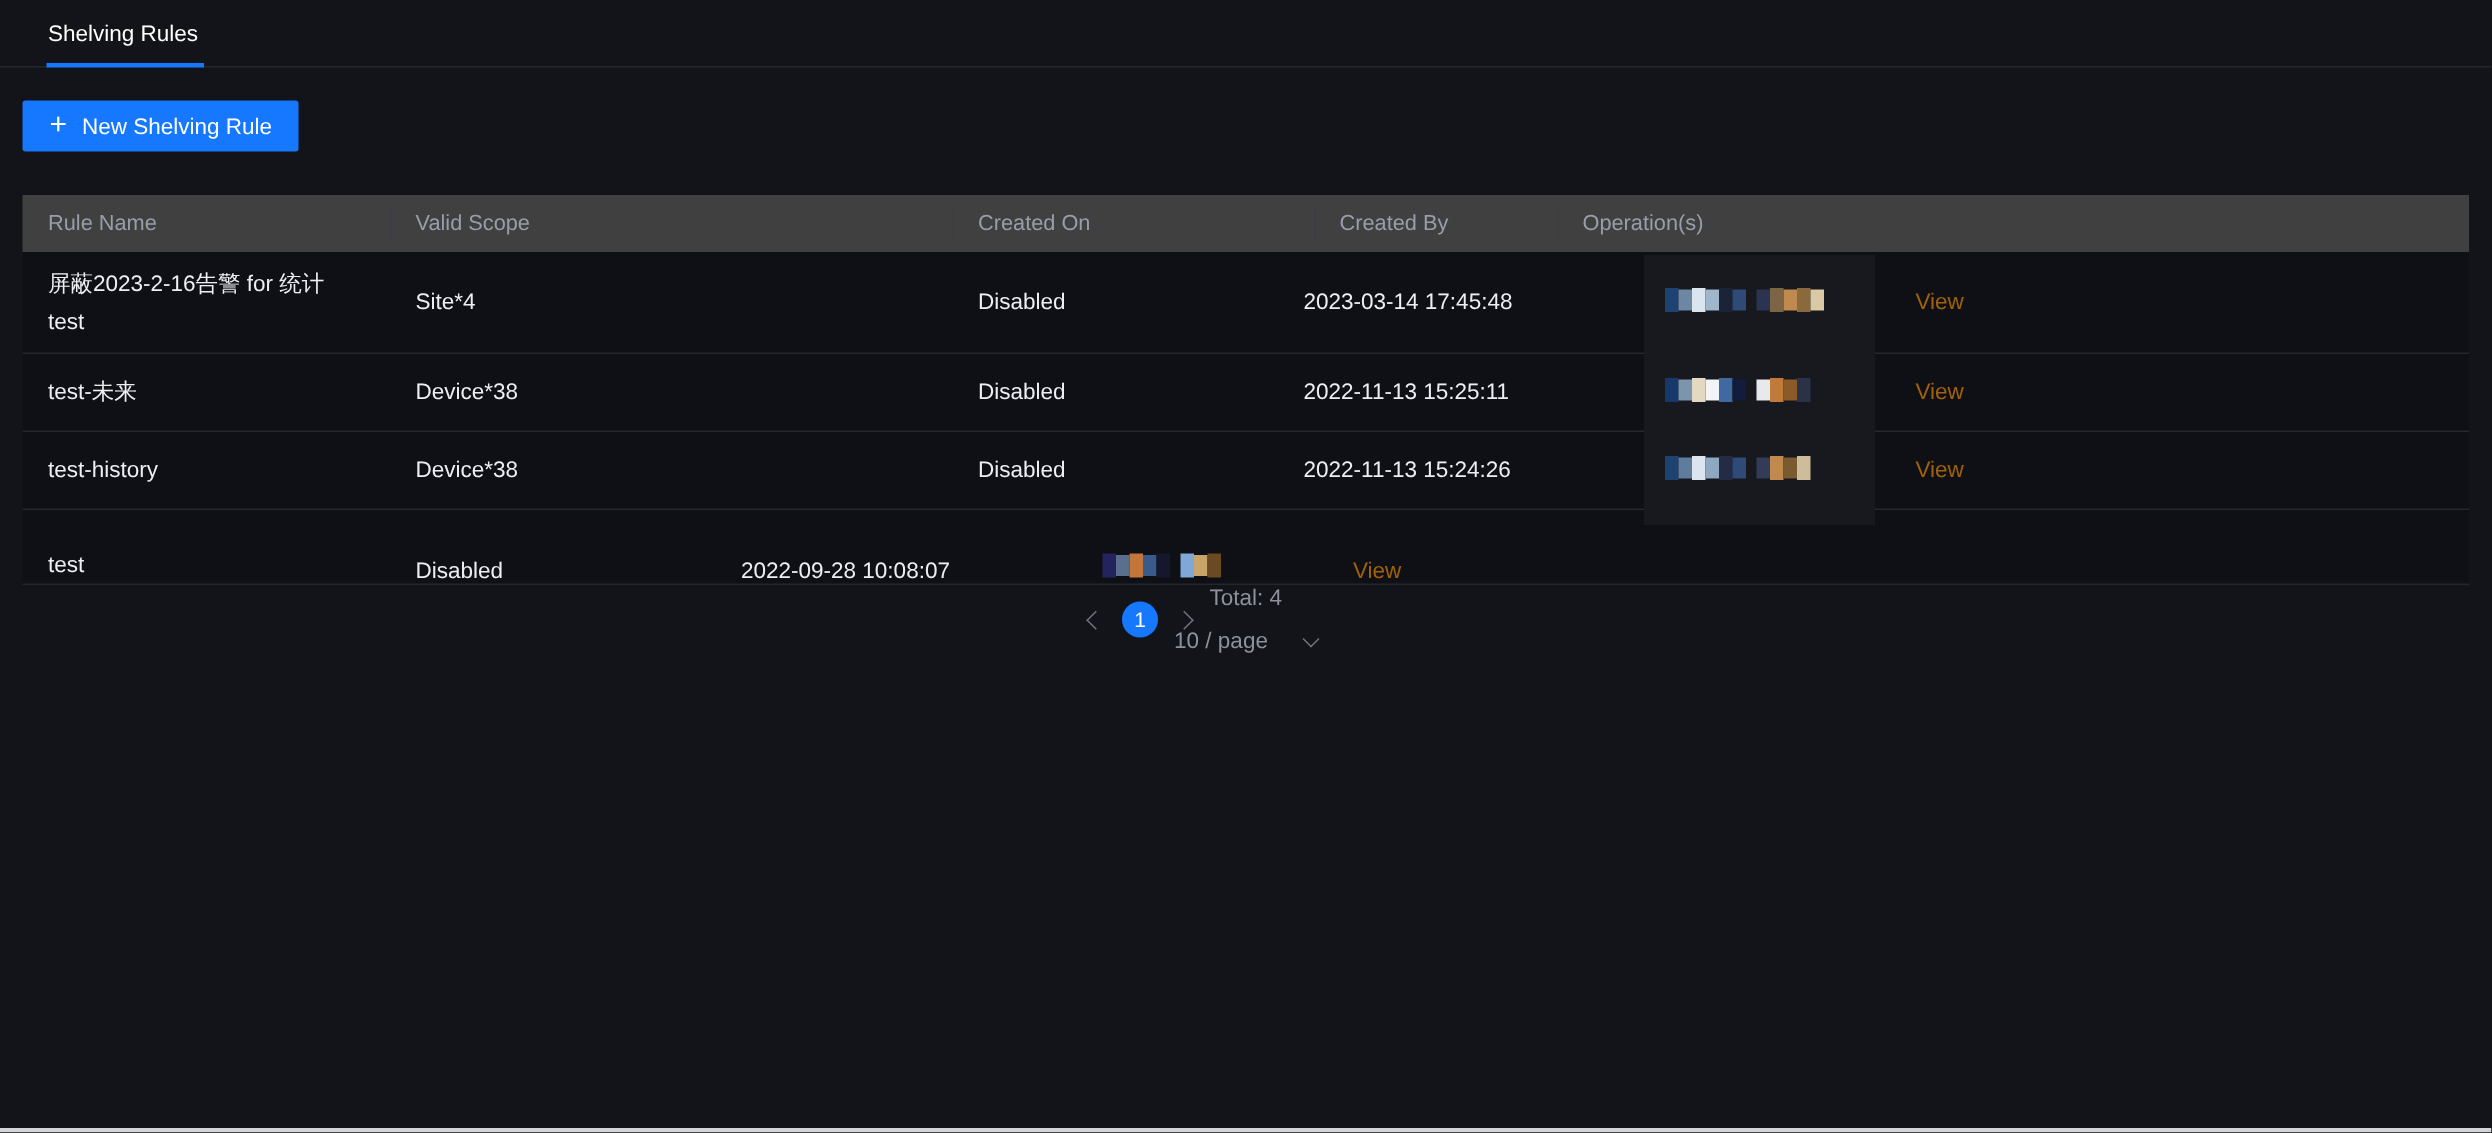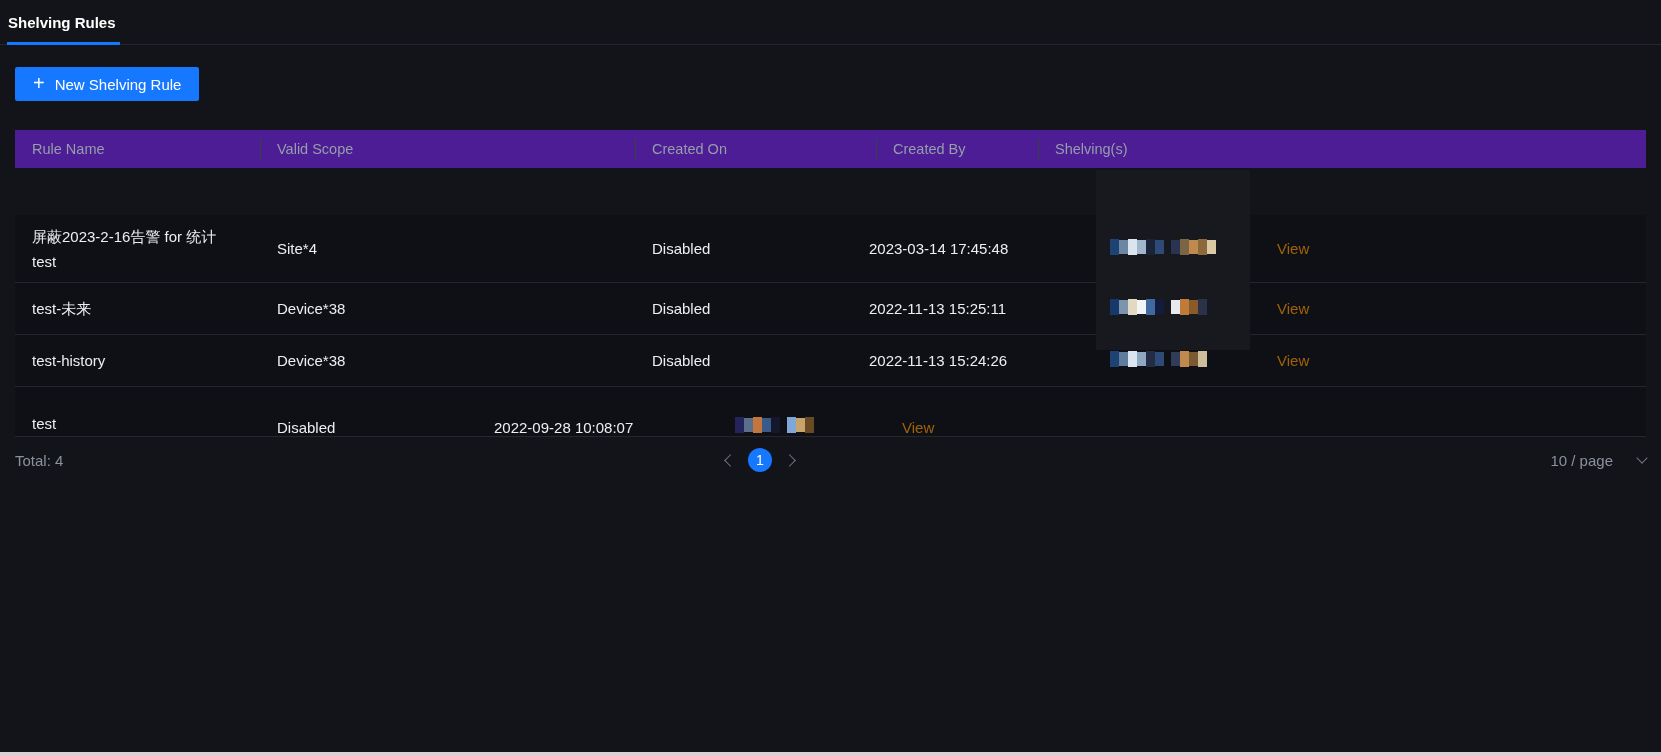--- a/index.html
+++ b/index.html
@@ -5,51 +5,51 @@
   * { box-sizing: border-box; margin: 0; padding: 0; }
   html,body { width: 1661px; height: 755px; }
   body {
     background: #131419;
     font-family: "Liberation Sans", sans-serif;
     overflow: hidden;
     position: relative;
     -webkit-font-smoothing: antialiased;
   }
   
-  .tabbar { display: flex; height: 45px; align-items: stretch; border-bottom: 1px solid #24272e; padding-left: 8px; font-weight: bold; }
+  .tabbar { display: flex; height: 45px; align-items: stretch; border-bottom: 1px solid #24272e; padding-left: 32px; }
   .tab { font-size: 15px; color: #8b919d; margin-right: 46px; display: flex; align-items: center; position: relative; cursor: pointer; }
   .tab.active { color: #ffffff; }
   .tab.active::after { content:""; position:absolute; left:-1px; right:-4px; bottom:-1px; height:3px; background:#1677ff; }
   
   .toolbar { margin: 22px 0 0 15px; }
   .btn-primary { display: inline-flex; align-items: center; background:#1677ff; color:#fff; font-size:15px;
     height:34px; padding:0 18px; border:none; border-radius:2px; cursor:pointer; font-family:inherit; }
   .btn-plus { font-size:20px; line-height:1; margin-right:10px; font-weight:400; position:relative; top:-1px; }
   
   .table { margin: 29px 15px 0 15px; position: relative; }
-  .thead { display:flex; height:38px; background:#4c1d95; align-items:flex-end; color:#979daa; font-size:14.5px; }
+  .thead { display:flex; height:38px; background:#404040; align-items:flex-end; color:#979daa; font-size:14.5px; }
   .th { position:relative; height:100%; display:flex; align-items:center; padding-left:17px; }
   .th + .th::before { content:""; position:absolute; left:0; top:8px; height:22px; width:1px; background:#3a3e49; }
   .w1{width:245px;} .w2{width:375px;} .w3{width:217px;} .w4{width:241px;} .w5{width:162px;} .w6{flex:1;}
   .th-filter { margin-left:auto; margin-right:14px; display:flex; align-items:center; cursor:pointer; }
   .tr { display:flex; align-items:center; border-bottom:1px solid #24272e; color:#eceef2; font-size:15px; background:#0f1015; }
-  .tr.h-tall { height:68px;margin-top:47px; } .tr.h-mid { height:52px; } .tr.h-last { height:50px;align-items:flex-end; }
+  .tr.h-tall { height:68px; } .tr.h-mid { height:52px; } .tr.h-last { height:50px;align-items:flex-end; }
   .td { padding-left:17px; }
   .td.w1 { padding-right:30px; line-height:25px; }
   .td.w6 { padding-left:22px; }
   .view-link { color:#a16207; cursor:pointer; text-decoration:none; }
   
   .redaction-panel { position:absolute; left:1081px; top:40px; width:154px; height:180px; background:#17191f; z-index:1; }
   .mosaic { position:relative; z-index:2; display:inline-flex; align-items:center; height:17px; }
   .mz { display:inline-block; width:9px; height:16px; }
   .mz:nth-child(even) { height:14px; }
   .mz.gap { background:transparent !important; width:7px; }
   
   .footer { position:relative; margin:0 15px; height:46px; display:flex; align-items:center; justify-content:space-between;
-    color:#8b919d; font-size:15px; }
+    color:#8b919d; font-size:15px;flex-direction:column; }
   .pager { position:absolute; left:711px; top:50%; transform:translateY(-50%); display:flex; align-items:center; gap:13px; }
   .chev { width:9px; height:9px; border-left:1.5px solid #6f7581; border-bottom:1.5px solid #6f7581; cursor:pointer; }
   .chev-left { transform:rotate(45deg); }
   .chev-right { transform:rotate(225deg); }
   .page-num { width:24px; height:24px; border-radius:50%; background:#1677ff; color:#fff; font-size:14px;
     display:flex; align-items:center; justify-content:center; cursor:pointer; }
   .page-size { display:flex; align-items:center; gap:25px; cursor:pointer; }
   .caret-down { width:8px; height:8px; border-right:1.5px solid #6f7581; border-bottom:1.5px solid #6f7581;
     transform:rotate(45deg); position:relative; top:-2px; }
   
@@ -80,21 +80,21 @@
     <div class="th w2">
         <span>Valid Scope</span>
       </div>
     <div class="th w4">
         <span>Created On</span>
       </div>
     <div class="th w5">
         <span>Created By</span>
       </div>
     <div class="th w6">
-        <span>Shelving(s)</span>
+        <span>Operation(s)</span>
       </div>
   </div>
 
   <div class="tr h-tall">
     <div class="td w1">屏蔽2023-2-16告警 for 统计 test</div>
     <div class="td w2">Site*4</div>
     <div class="td w3">Disabled</div>
     <div class="td w4">2023-03-14 17:45:48</div>
     <div class="td w5"><span class="mosaic">
           <span class="mz" style="background: rgb(29, 67, 115);"></span>

